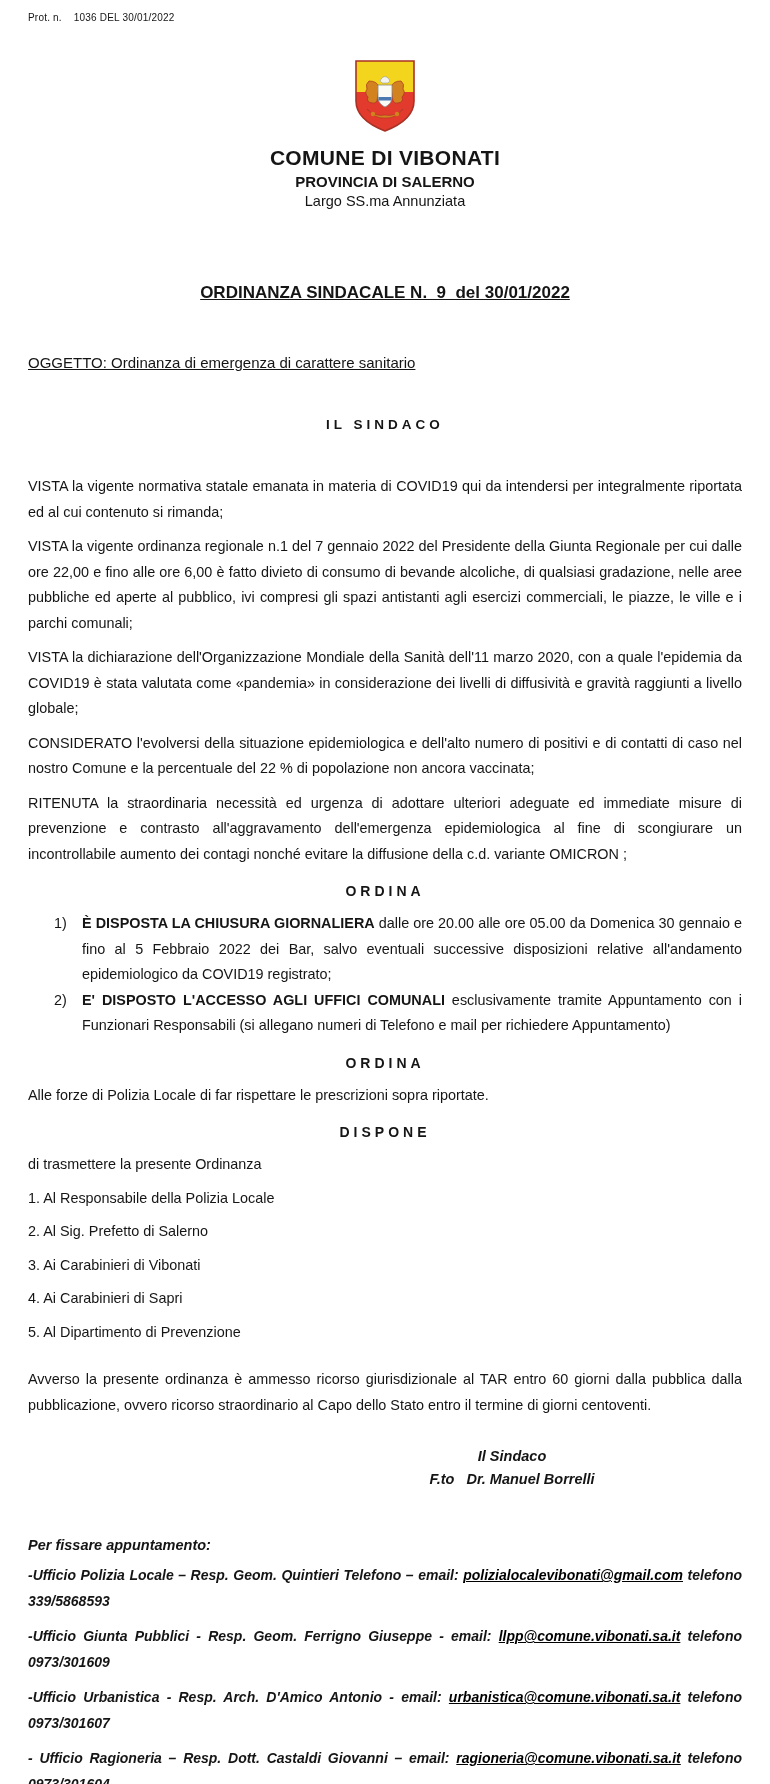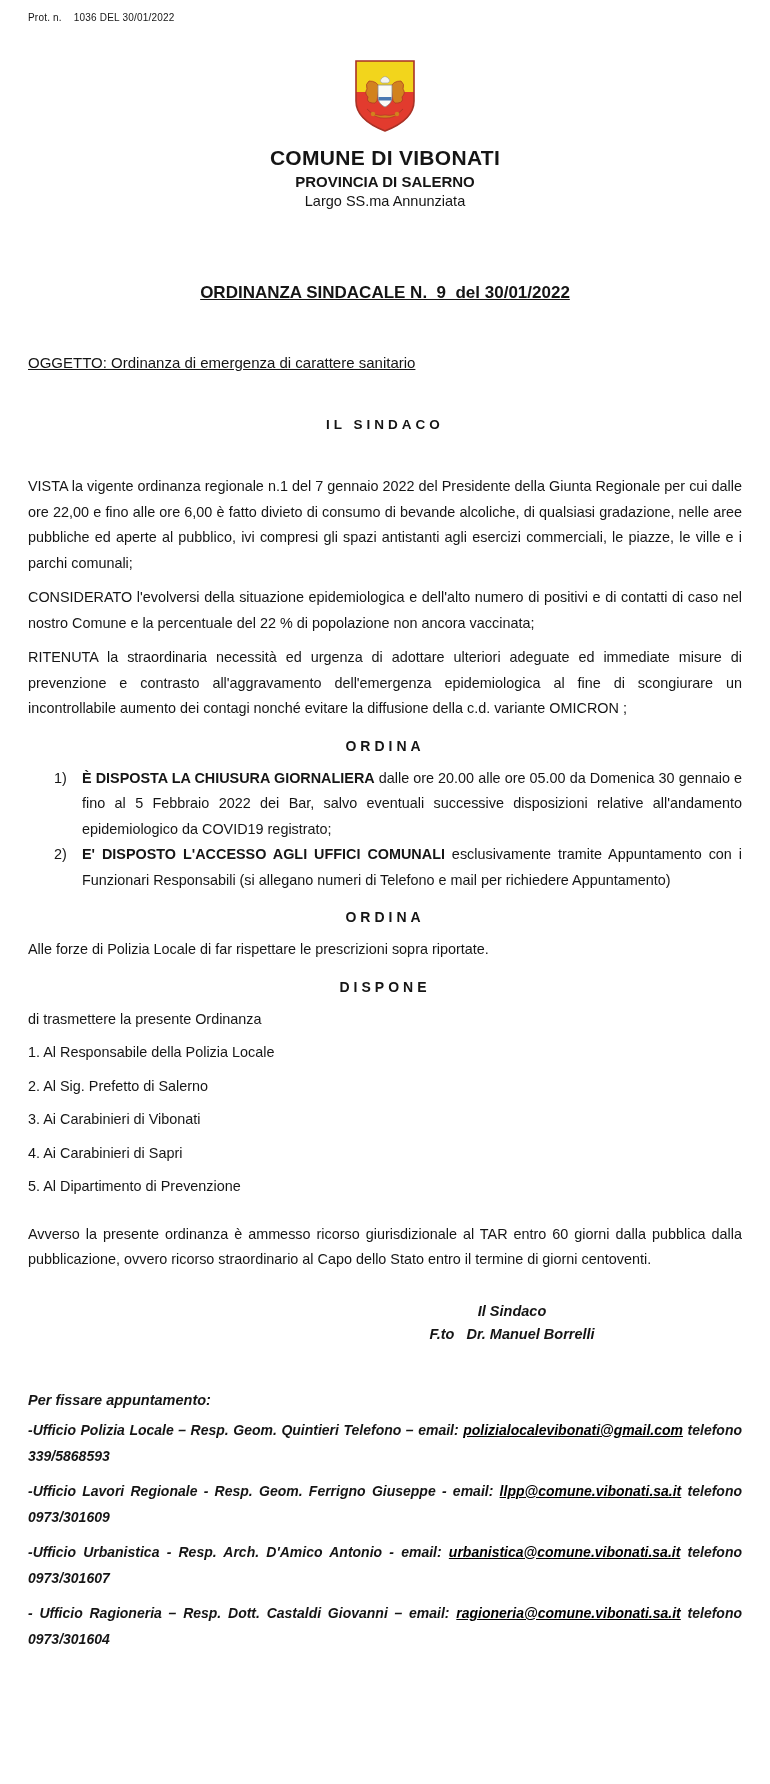--- a/index.html
+++ b/index.html
@@ -167,21 +167,23 @@
   <div class="muni-addr">Largo SS.ma Annunziata</div>
 </div>
 
 <div class="doc-title prewrap">ORDINANZA SINDACALE N.  9  del 30/01/2022</div>
 
 <div class="subject">OGGETTO: Ordinanza di emergenza di carattere sanitario</div>
 
 <div class="issuer-heading">IL SINDACO</div>
 
 <div class="premises">
+  <p class="para">VISTA la vigente normativa statale emanata in materia di COVID19 qui da intendersi per integralmente riportata ed al cui contenuto si rimanda;</p>
   <p class="para">VISTA la vigente ordinanza regionale n.1 del 7 gennaio 2022 del Presidente della Giunta Regionale per cui dalle  ore 22,00 e fino alle ore 6,00 è fatto divieto di consumo di bevande alcoliche, di qualsiasi gradazione, nelle aree pubbliche ed aperte al pubblico, ivi compresi gli spazi antistanti agli esercizi commerciali, le piazze, le ville e i parchi comunali;</p>
+  <p class="para">VISTA la dichiarazione dell'Organizzazione Mondiale della Sanità dell'11 marzo 2020, con a quale l'epidemia da COVID19 è stata valutata come «pandemia» in considerazione dei livelli di diffusività e gravità raggiunti a livello globale;</p>
   <p class="para">CONSIDERATO l'evolversi della situazione epidemiologica e dell'alto numero di positivi e di contatti di caso nel nostro Comune e la percentuale del 22 % di popolazione non ancora  vaccinata;</p>
   <p class="para">RITENUTA la straordinaria necessità ed urgenza di adottare ulteriori adeguate ed immediate misure di prevenzione e contrasto all'aggravamento dell'emergenza epidemiologica al fine di scongiurare un incontrollabile aumento dei contagi nonché evitare la diffusione della c.d. variante OMICRON ;</p>
 </div>
 
 <div class="section-heading">ORDINA</div>
 
 <div class="num-list">
   <div class="num-item">
     <span class="marker">1)</span>
     <span class="item-body"><span class="lead-bold">È DISPOSTA LA CHIUSURA GIORNALIERA</span><span> dalle ore 20.00 alle ore 05.00 da Domenica 30 gennaio e fino al 5 Febbraio 2022 dei Bar, salvo eventuali successive disposizioni relative all'andamento epidemiologico da COVID19 registrato;</span></span>
@@ -210,17 +212,17 @@
 
 <div class="signature-block">
   <div>Il Sindaco</div>
   <div class="signature-name prewrap">F.to   Dr. Manuel Borrelli</div>
 </div>
 
 <div class="appt-heading">Per fissare appuntamento:</div>
 
 <div class="contacts">
   <p class="contact"><span>-Ufficio Polizia Locale – Resp. Geom. Quintieri Telefono – email: </span><a class="email-link">polizialocalevibonati@gmail.com</a><span> telefono 339/5868593</span></p>
-  <p class="contact"><span>-Ufficio Lavori Regionale - Resp. Geom. Ferrigno Giuseppe  - email: </span><a class="email-link">llpp@comune.vibonati.sa.it</a><span>  telefono 0973/301609</span></p>
+  <p class="contact"><span>-Ufficio Giunta Pubblici - Resp. Geom. Ferrigno Giuseppe  - email: </span><a class="email-link">llpp@comune.vibonati.sa.it</a><span>  telefono 0973/301609</span></p>
   <p class="contact"><span>-Ufficio Urbanistica - Resp. Arch. D'Amico Antonio - email: </span><a class="email-link">urbanistica@comune.vibonati.sa.it</a><span>   telefono 0973/301607</span></p>
   <p class="contact"><span>- Ufficio Ragioneria – Resp. Dott. Castaldi Giovanni – email: </span><a class="email-link">ragioneria@comune.vibonati.sa.it</a><span>  telefono 0973/301604</span></p>
 
 </div>
 
 </body></html>

